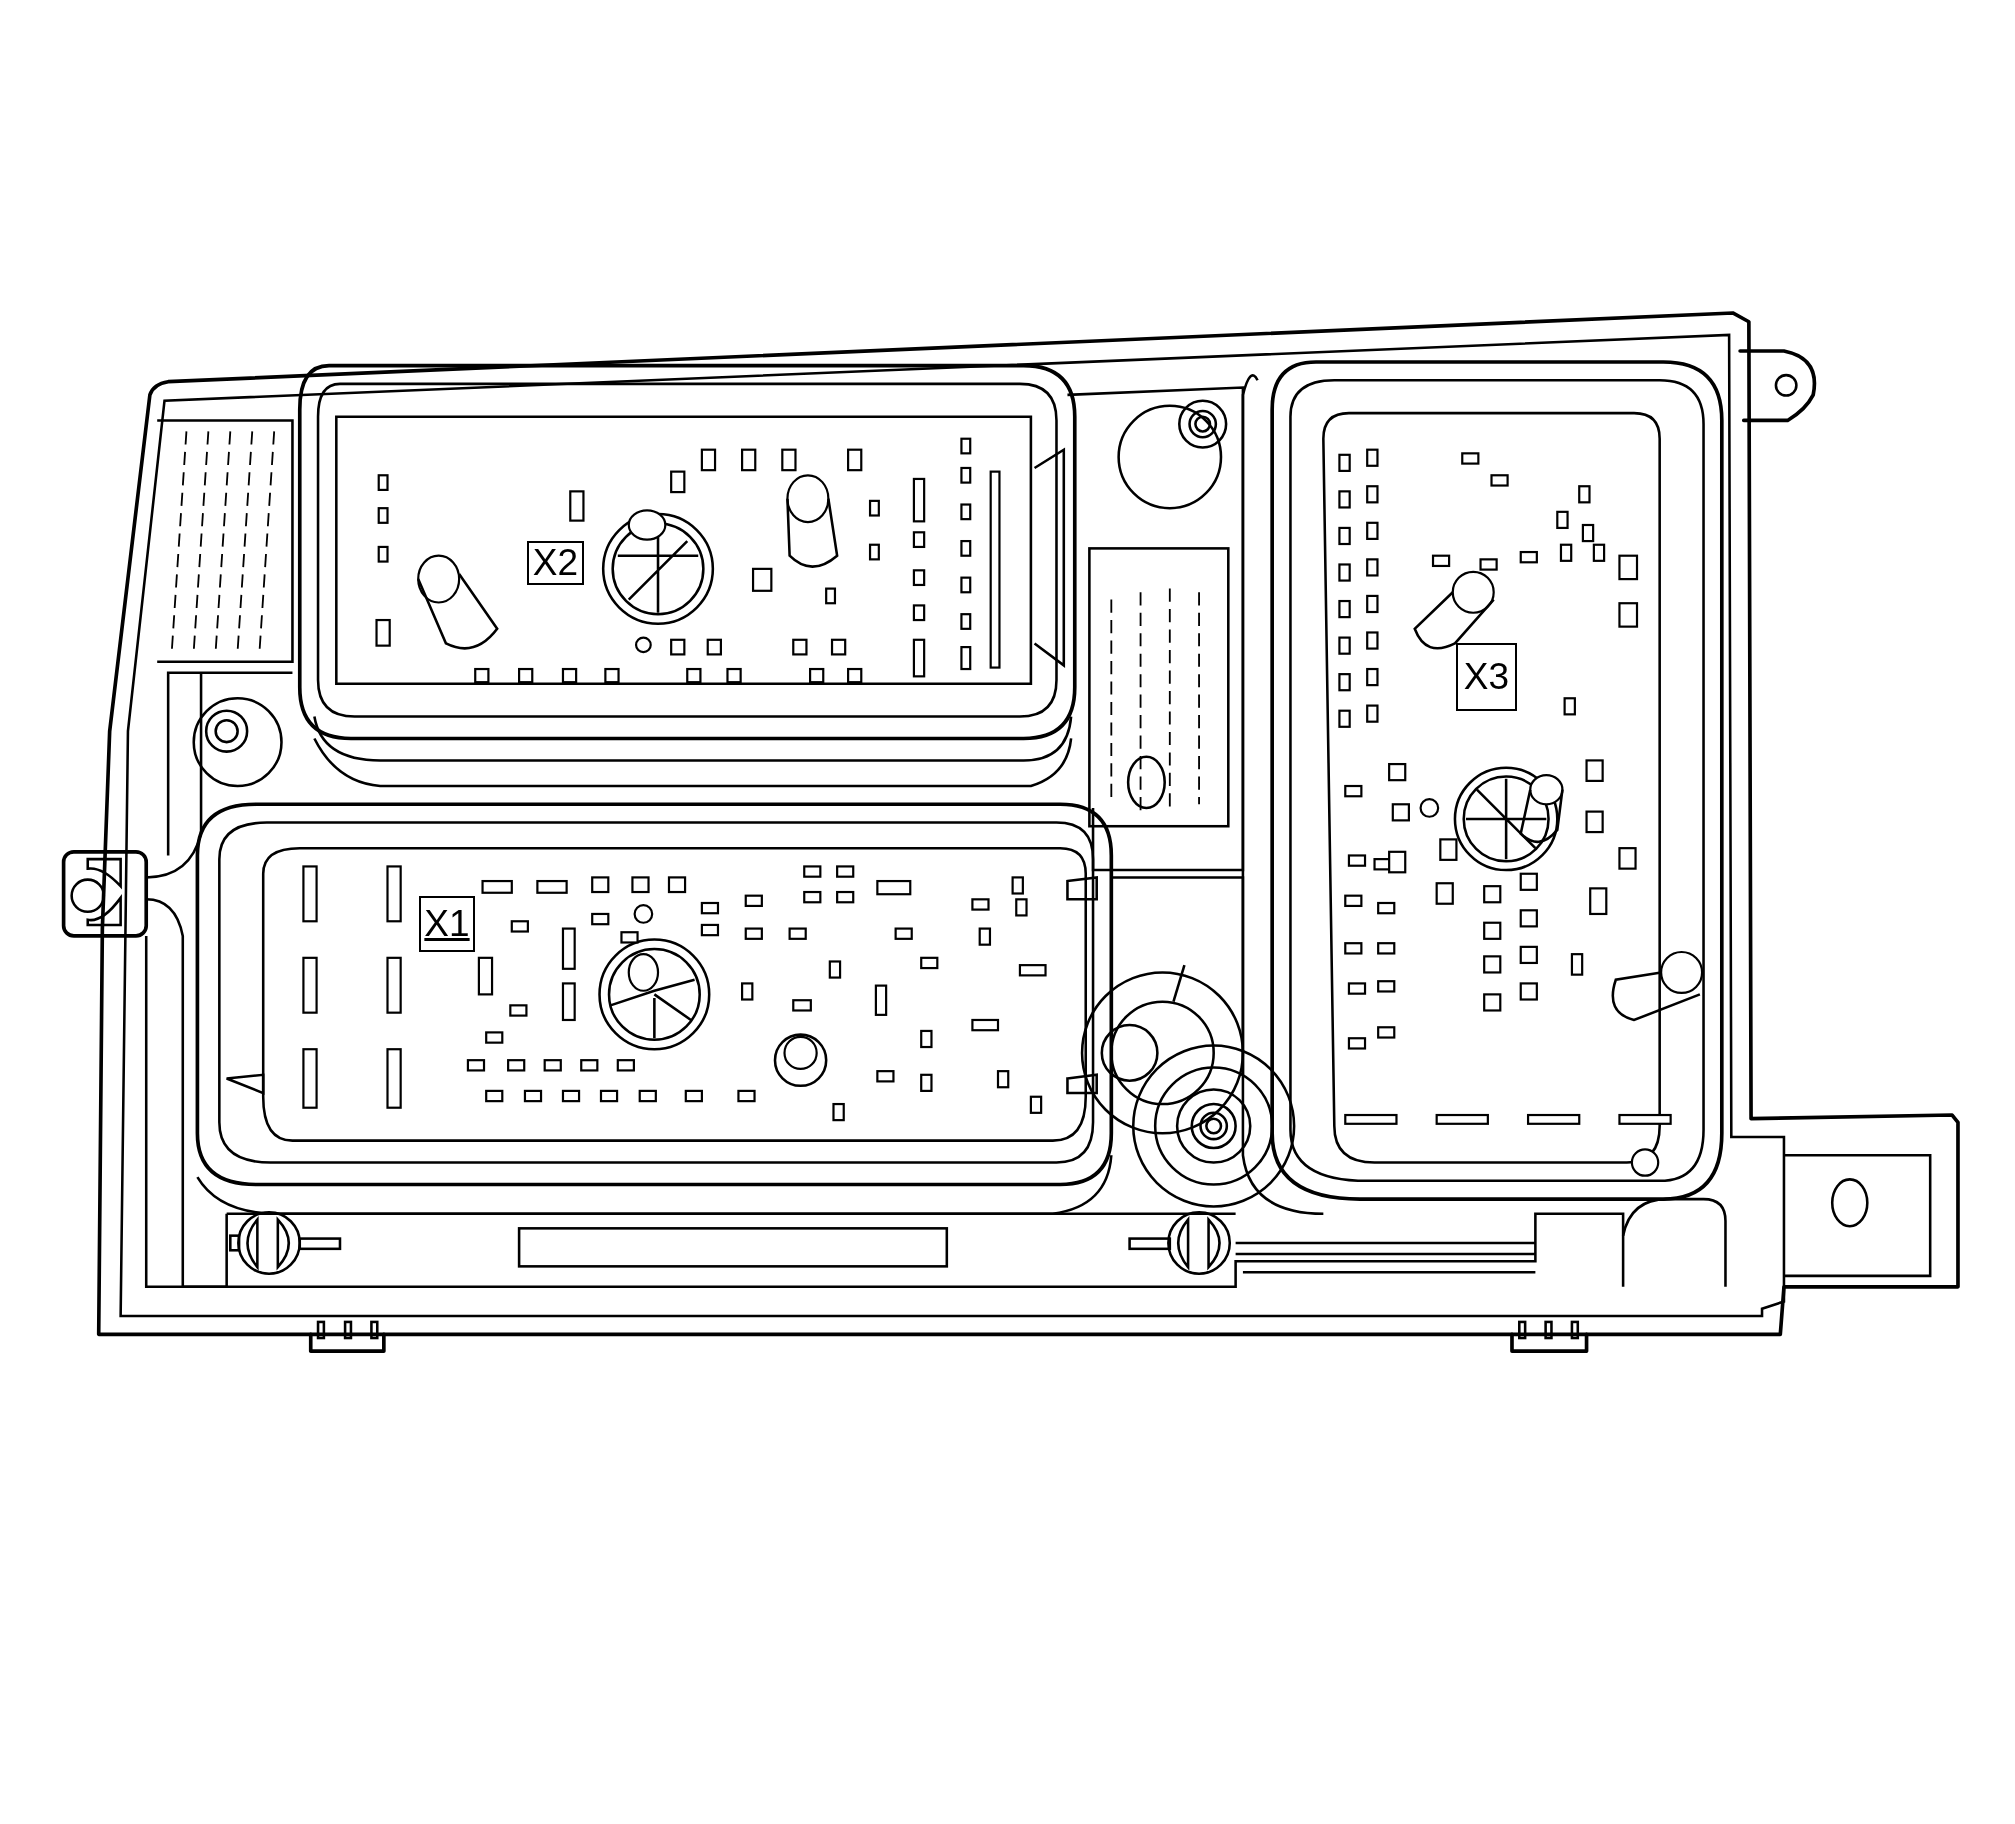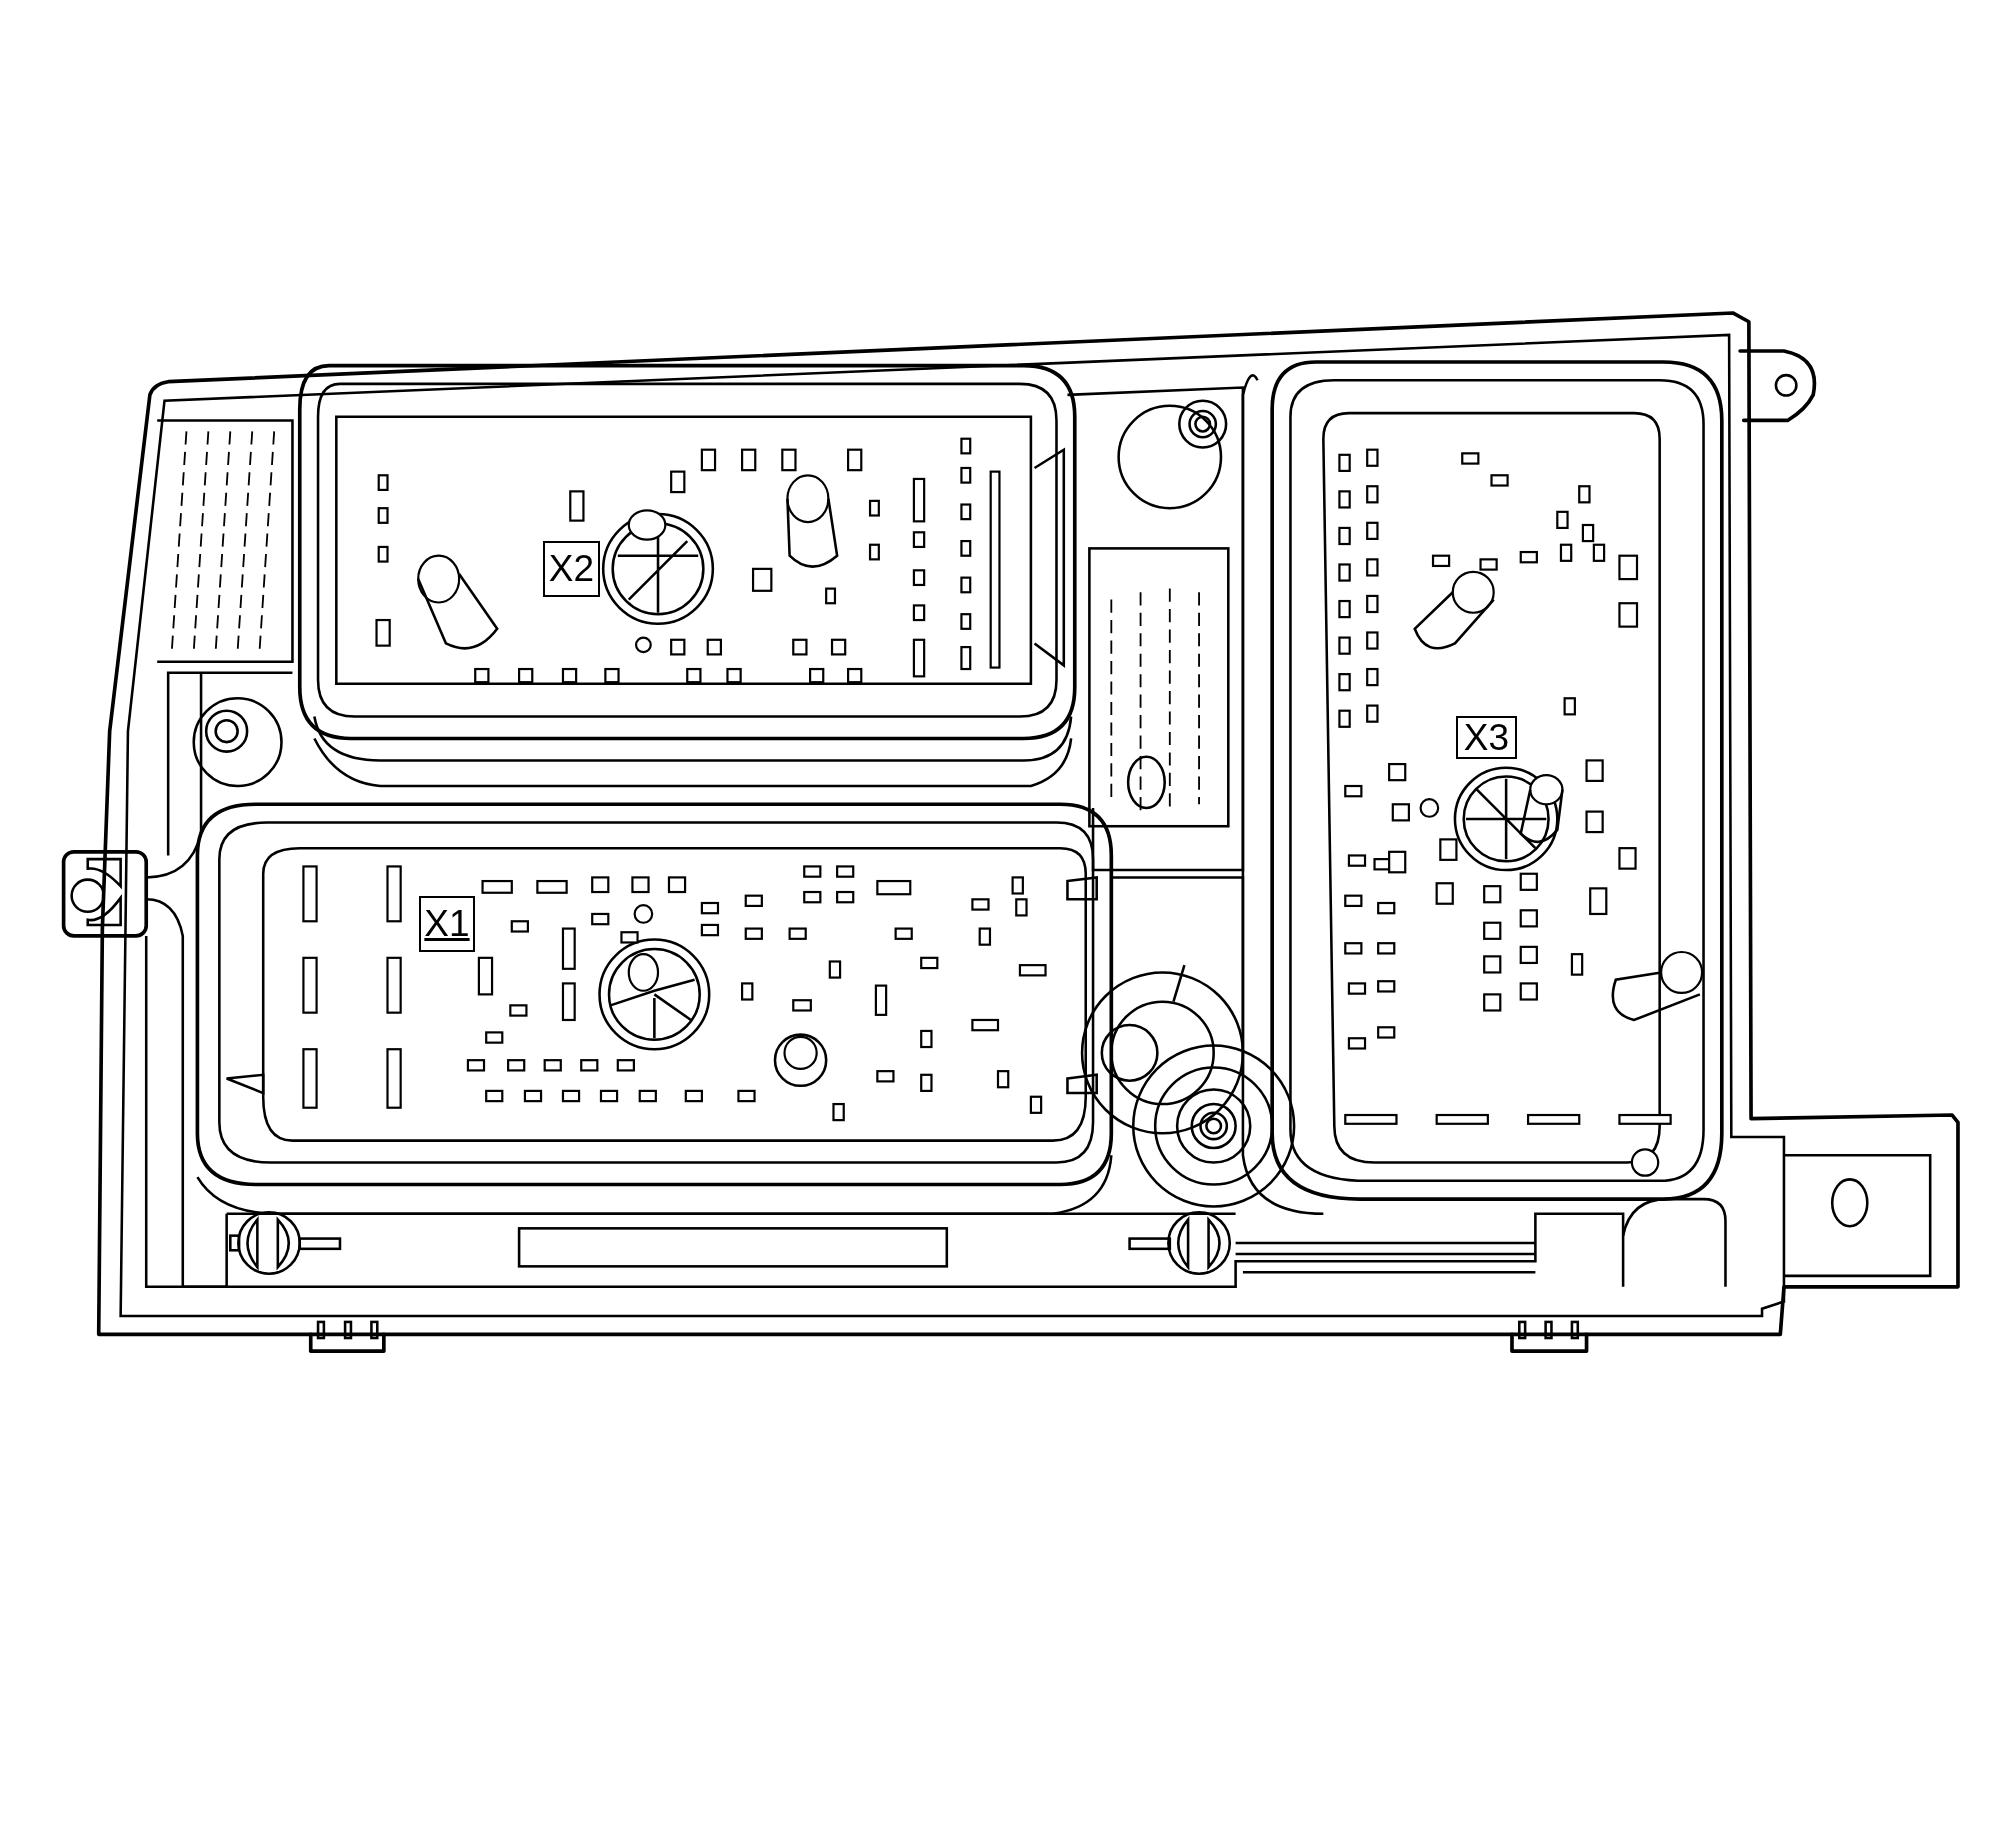--- a/index.html
+++ b/index.html
@@ -332,16 +332,16 @@
     <rect class="ln2" x="315" y="1690" width="12" height="20"></rect>
   </g>
   <g>
     <circle class="ln2" cx="1640" cy="1700" r="42"></circle>
     <path class="ln2" d="M1625,1668 Q1598,1700 1625,1733 Z"></path>
     <path class="ln2" d="M1653,1668 Q1683,1700 1653,1733 Z"></path>
     <rect class="ln2" x="1545" y="1694" width="55" height="14"></rect>
   </g>
 </svg>
 
-<div class="label-box" style="left:543px; top:541px; width:57px; height:56px;">X2</div>
+<div class="label-box" style="left:527px; top:541px; width:57px; height:44px;">X2</div>
 <div class="label-box" style="left:419px; top:896px; width:56px; height:56px;text-decoration:underline;">X1</div>
-<div class="label-box" style="left:1456px; top:716px; width:61px; height:43px;">X3</div>
+<div class="label-box" style="left:1456px; top:643px; width:61px; height:68px;">X3</div>
 
 
 </body></html>

